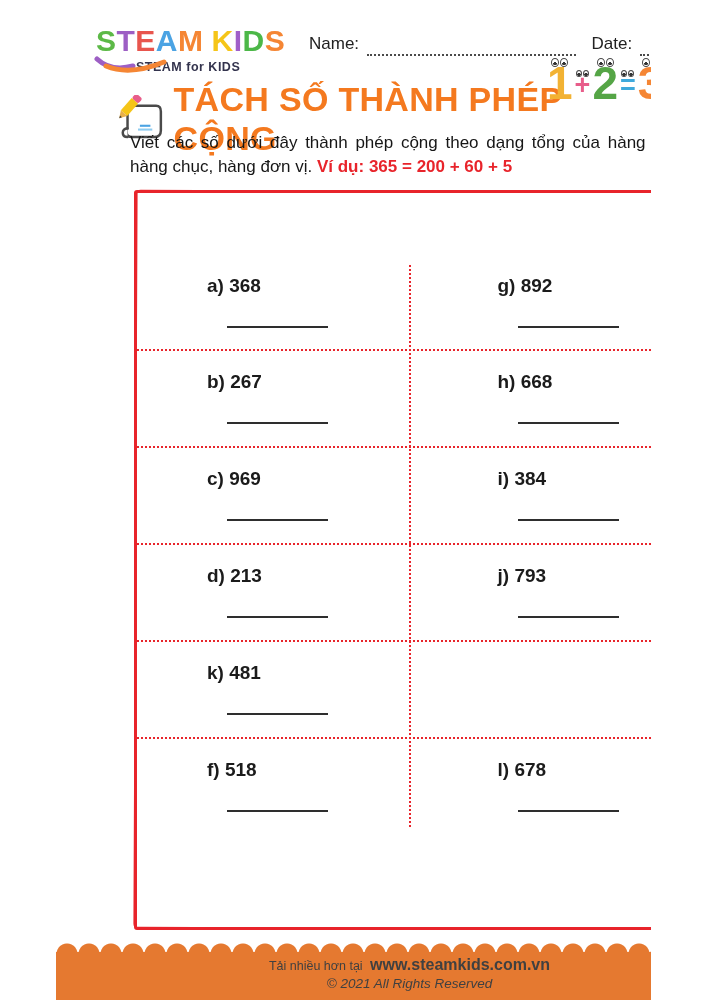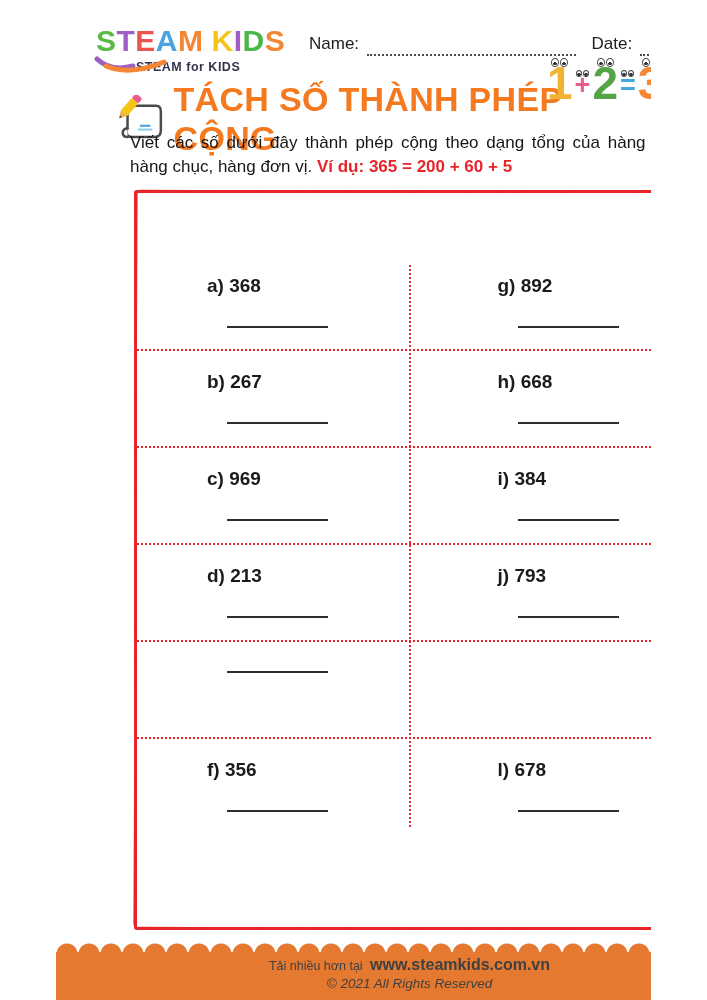--- a/index.html
+++ b/index.html
@@ -196,27 +196,28 @@
           <div class="answer-line"></div>
         </div>
         <div class="pcell">
           <div class="prob-label">j) 793</div>
           <div class="answer-line"></div>
         </div>
       </div>
 
       <div class="prow">
         <div class="pcell">
-          <div class="answer-line"></div>
-        </div>
-      </div>
-
-      <div class="prow">
-        <div class="pcell">
-          <div class="prob-label">f) 356</div>
+          <div class="prob-label">k) 481</div>
+          <div class="answer-line"></div>
+        </div>
+      </div>
+
+      <div class="prow">
+        <div class="pcell">
+          <div class="prob-label">f) 518</div>
           <div class="answer-line"></div>
         </div>
         <div class="pcell">
           <div class="prob-label">l) 678</div>
           <div class="answer-line"></div>
         </div>
       </div>
 
     </div>
   </div>

